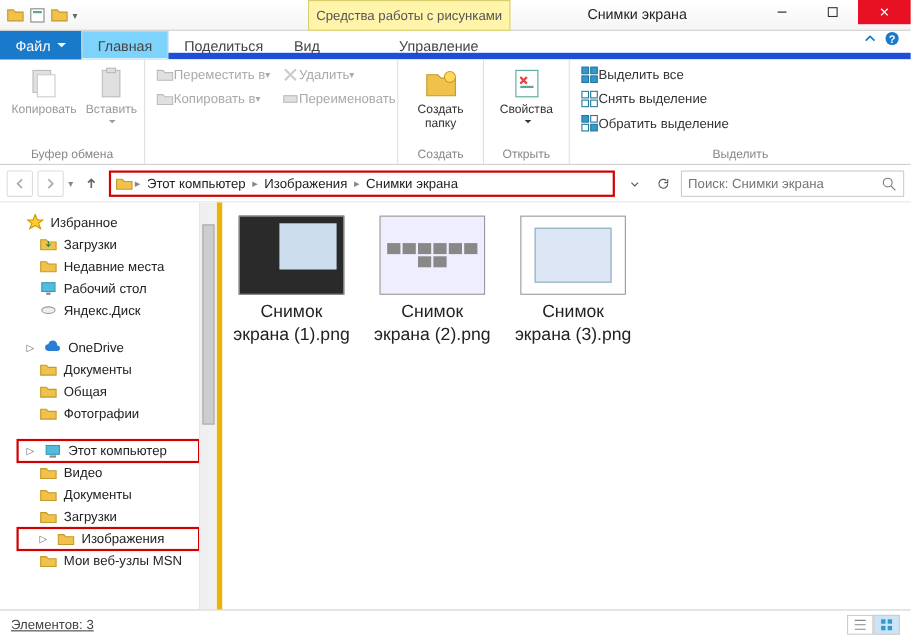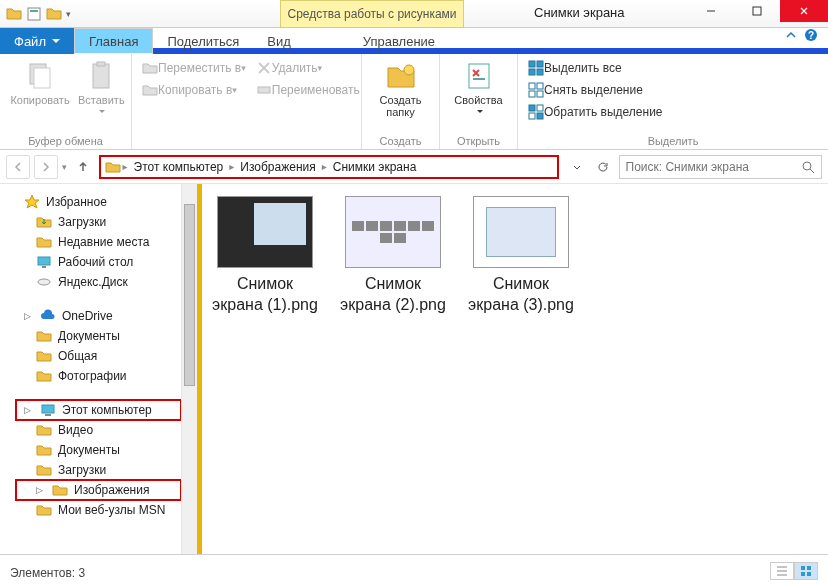--- a/index.html
+++ b/index.html
@@ -60,21 +60,21 @@
 .twisty{width:10px;color:#666;font-size:9px;}
 
 .content{flex:1;padding:12px 8px;display:flex;gap:18px;align-items:flex-start;}
 .thumb{width:110px;text-align:center;}
 .thumb-box{width:96px;height:72px;margin:0 auto 6px;border:1px solid #999;background:#eef;display:flex;flex-wrap:wrap;align-content:center;justify-content:center;gap:2px;padding:4px;}
 .thumb-box .b{width:12px;height:10px;background:#888;}
 .thumb-box.t1{background:#2a2a2a;display:block;position:relative;}
 .thumb-box.t1:after{content:"";position:absolute;left:36px;top:6px;right:6px;bottom:22px;background:#cde;}
 .thumb-label{font-size:16px;color:#222;line-height:1.3;}
 
-.status{height:26px;border-top:1px solid #d0d0d0;display:flex;align-items:flex-end;padding:0 10px;font-size:12px;color:#444;justify-content:space-between;}
+.status{height:26px;border-top:1px solid #d0d0d0;display:flex;align-items:center;padding:0 10px;font-size:12px;color:#444;justify-content:space-between;text-decoration:underline;}
 .view-toggle{display:flex;gap:0;}
 .view-toggle div{width:24px;height:18px;border:1px solid #ccc;display:flex;align-items:center;justify-content:center;}
 .view-toggle svg{width:12px;height:12px;}
 
 .folder-ico{fill:#f0c14b;stroke:#c49a2a;}
 .disabled-ico{fill:#e0e0e0;stroke:#bbb;}
 </style>
 </head>
 <body>
 

